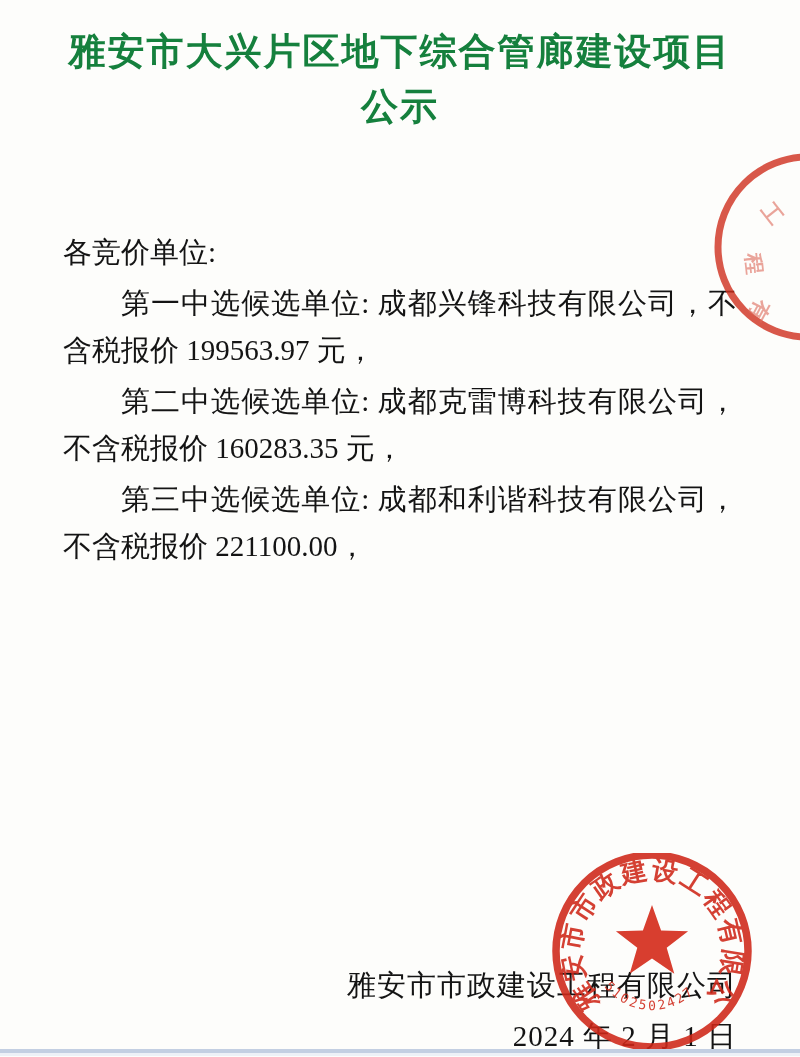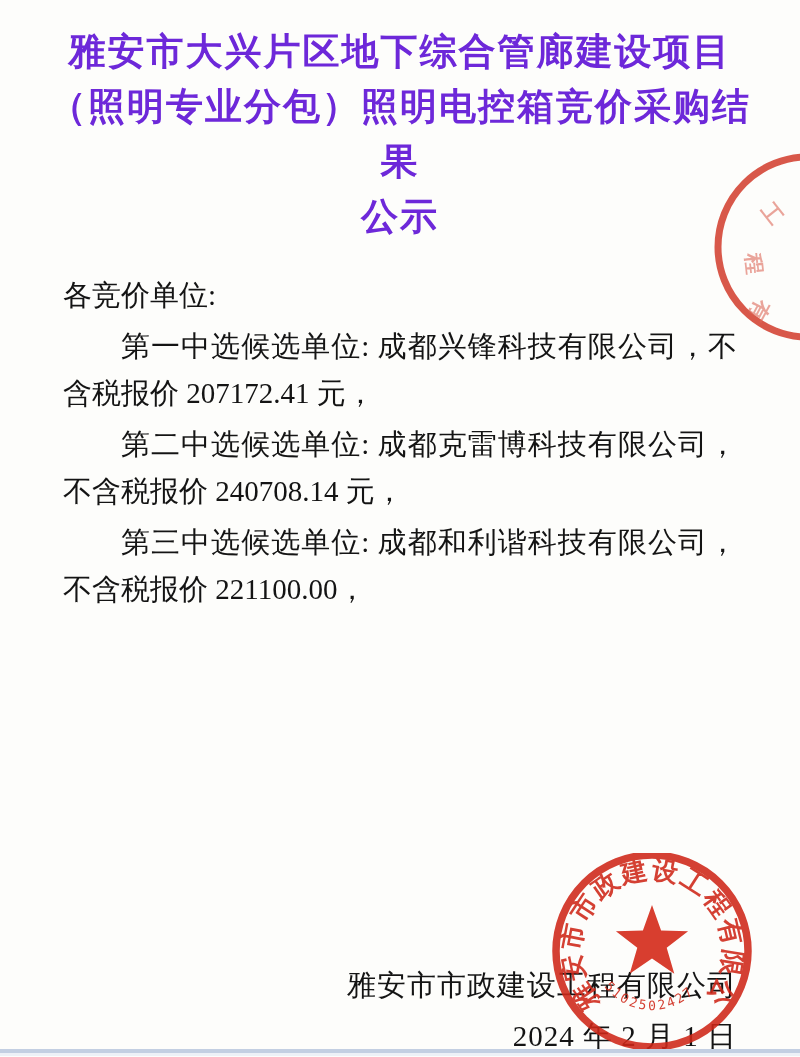--- a/index.html
+++ b/index.html
@@ -11,27 +11,26 @@
     font-family:"Liberation Serif","DejaVu Serif",serif;
     color:#141414;
   }
   .doc-title {
     position:absolute; left:40px; right:40px; top:24px;
     text-align:center;
     font-family:"Liberation Sans","DejaVu Sans",sans-serif;
     font-weight:bold;
     font-size:37px; line-height:55px;
     letter-spacing:2px;
-    color:#6d28d9;
+    color:#15803d;
   }
   .doc-body {
     position:absolute; left:63px; right:63px; top:229px;
     font-size:29px; line-height:47px;
     text-align:justify;
-    margin-top:43px;
   }
   .salutation { margin:0; }
   .para {
     margin:4px 0 0 0;
     text-indent:2em;
     text-align:justify;
   }
   .signature {
     position:absolute; right:63px; top:960px;
     text-align:right;
@@ -48,28 +47,27 @@
     border-bottom:3px solid #edf1f7;
   }
 </style>
 </head>
 <body>
 
 <div class="page">
 
   <div class="doc-title">
     <div>雅安市大兴片区地下综合管廊建设项目</div>
-    <div>（照明专业分包）照明电控箱竞价采购结果</div>
     <div>公示</div>
   </div>
 
   <div class="doc-body">
     <p class="salutation">各竞价单位:</p>
-    <p class="para">第一中选候选单位: 成都兴锋科技有限公司，不含税报价 207172.41 元，</p>
-    <p class="para">第二中选候选单位: 成都克雷博科技有限公司，不含税报价 240708.14 元，</p>
+    <p class="para">第一中选候选单位: 成都兴锋科技有限公司，不含税报价 199563.97 元，</p>
+    <p class="para">第二中选候选单位: 成都克雷博科技有限公司，不含税报价 160283.35 元，</p>
     <p class="para">第三中选候选单位: 成都和利谐科技有限公司，不含税报价 221100.00，</p>
   </div>
 
   <div class="signature">
     <div>雅安市市政建设工程有限公司</div>
     <div>2024 年 2 月 1 日</div>
   </div>
 
   <svg class="seal-svg seal-main" width="208" height="204" viewBox="0 0 208 204">
     <g opacity="0.88">

